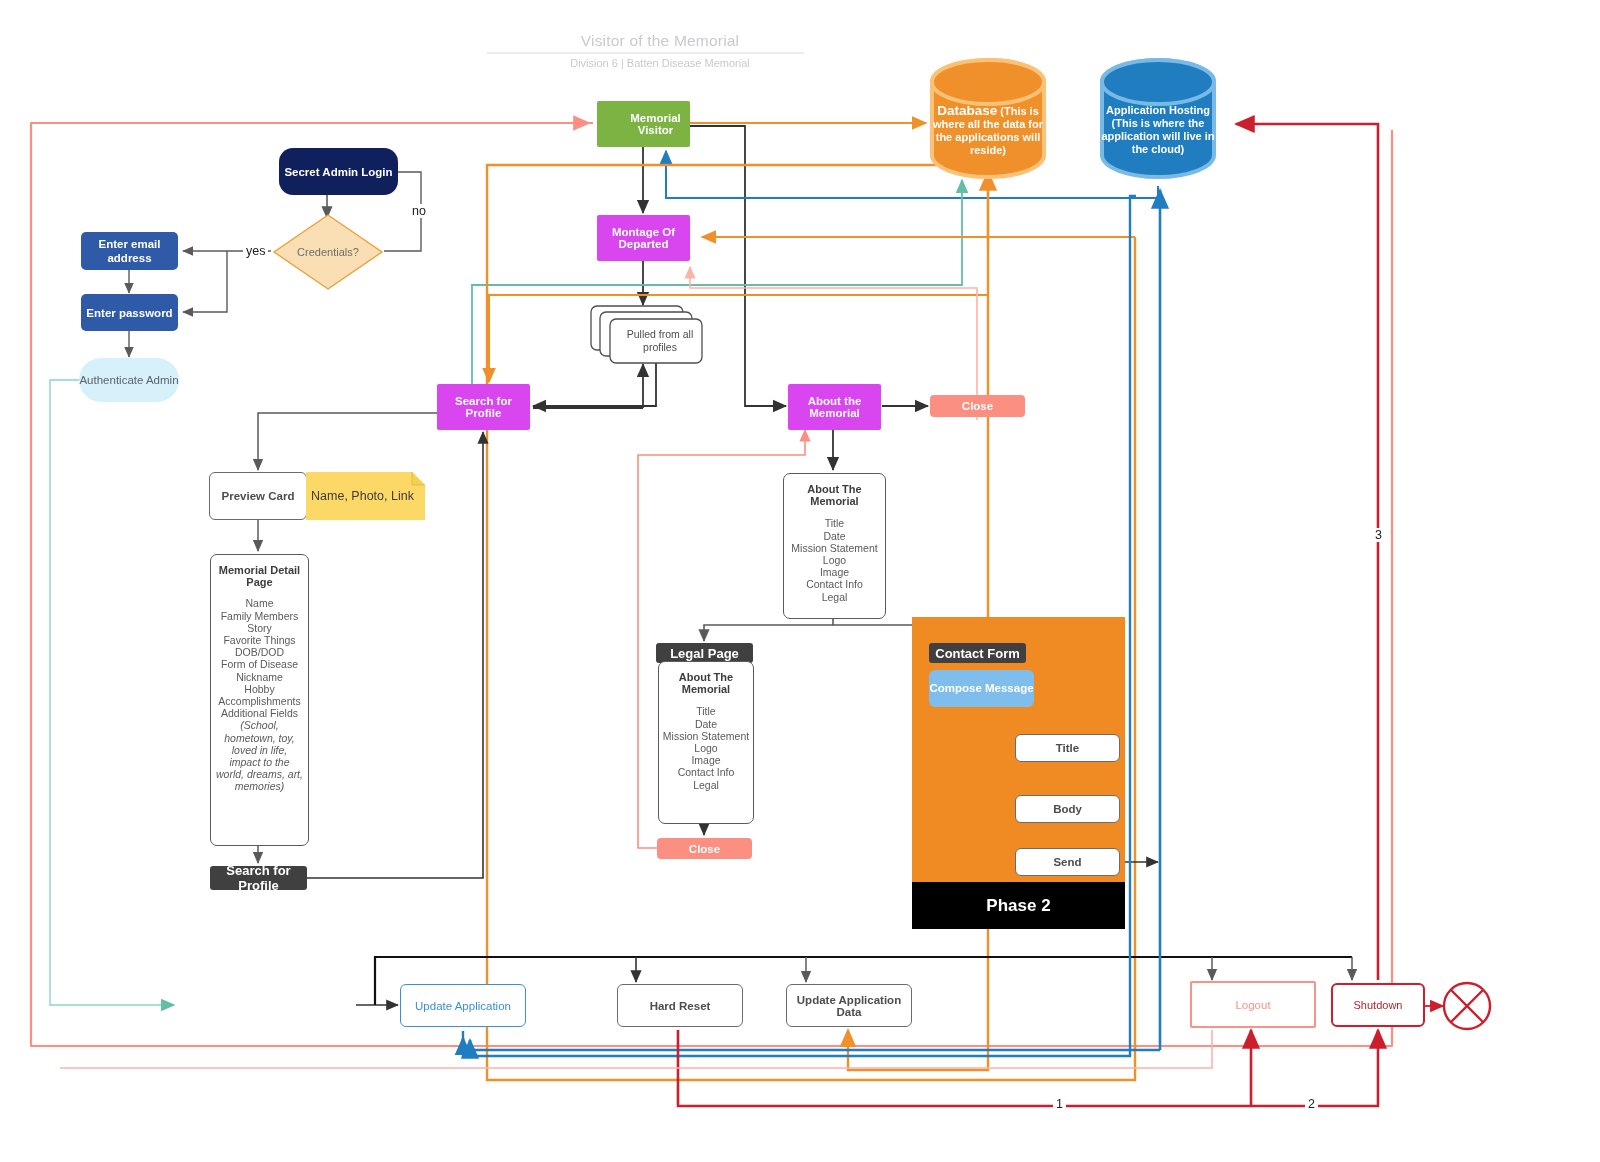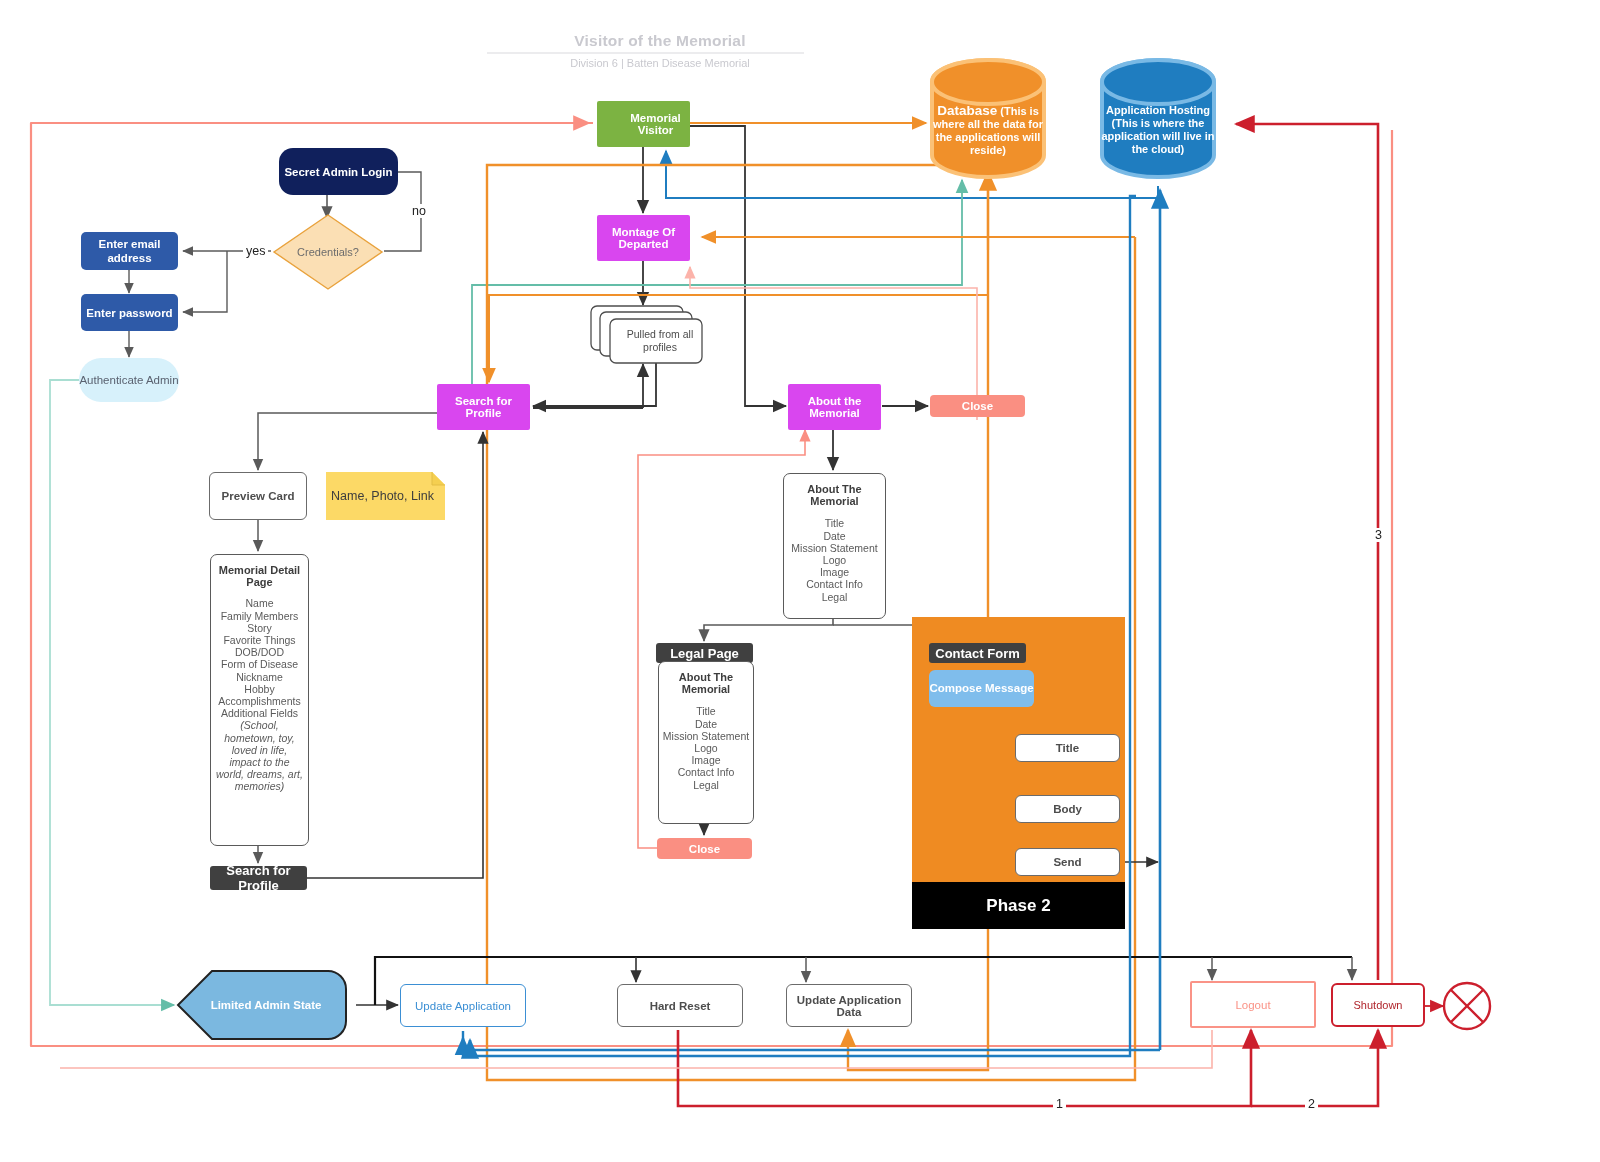--- a/index.html
+++ b/index.html
@@ -3,21 +3,21 @@
 <meta charset="utf-8">
 <style>
   html,body{margin:0;padding:0;background:#ffffff;}
   body{font-family:"Liberation Sans",sans-serif;}
   #stage{position:relative;width:1600px;height:1162px;overflow:hidden;background:#fff;}
   svg.layer{position:absolute;left:0;top:0;width:1600px;height:1162px;}
   .node{position:absolute;box-sizing:border-box;display:flex;align-items:center;justify-content:center;text-align:center;}
   .lbl{display:block;width:100%;}
 
   
-  .title-txt{font-size:15.5px;color:#c9c9cf;font-weight:700;letter-spacing:.2px;}
+  .title-txt{font-size:15.5px;color:#c9c9cf;font-weight:400;letter-spacing:.2px;}
   .subtitle-txt{font-size:11px;color:#c9c9cf;}
 
   
   .box-green{background:#7cb342;color:#fff;font-weight:700;font-size:11.5px;border-radius:2px;padding-left:24px;}
   .box-teal{background:#d946ef;color:#fff;font-weight:700;font-size:11.5px;border-radius:2px;}
   .box-tealsm{background:#404040;color:#fff;font-weight:700;font-size:13px;border-radius:3px;}
   .box-navy{background:#10205c;color:#fff;font-weight:700;font-size:11.5px;border-radius:14px;}
   .box-blue{background:#2e5aa8;color:#fff;font-weight:700;font-size:11.5px;border-radius:5px;}
   .box-lightblue{background:#d7f1fb;color:#5a6270;font-size:11.5px;border-radius:22px;}
   .box-salmon{background:#fa8f82;color:#fff;font-weight:700;font-size:11.5px;border-radius:4px;}
@@ -249,21 +249,21 @@
     <span class="lbl">Enter password</span>
   </div>
 
   <div class="node box-lightblue" style="left:79px;top:358px;width:100px;height:44px;line-height:14px;">
     <span class="lbl">Authenticate Admin</span>
   </div>
 
   <div class="node box-white" style="left:209px;top:472px;width:98px;height:48px;">
     <span class="lbl">Preview Card</span>
   </div>
-  <div class="node" style="left:306px;top:472px;width:113px;height:48px;margin-left:20px;">
+  <div class="node" style="left:306px;top:472px;width:113px;height:48px;">
     <svg width="119" height="48" viewBox="0 0 119 48" style="position:absolute;left:0;top:0;">
       <path d="M0,0 L106,0 L119,13 L119,48 L0,48 z" fill="#fcd966"></path>
       <path d="M106,0 L106,13 L119,13" fill="#f5cf50" stroke="#e3bd44" stroke-width="1"></path>
     </svg>
     <span style="position:relative;color:#3d3d3d;font-size:12.5px;">Name, Photo, Link</span>
   </div>
 
   <div class="detail-card" style="position:absolute;left:210px;top:554px;width:97px;height:281px;">
     <b>Memorial Detail Page</b>
     <div style="height:9px;"></div>
@@ -332,26 +332,20 @@
   <div class="node box-white" style="left:1015px;top:734px;width:105px;height:28px;">
     <span class="lbl">Title</span>
   </div>
   <div class="node box-white" style="left:1015px;top:795px;width:105px;height:28px;">
     <span class="lbl">Body</span>
   </div>
   <div class="node box-white" style="left:1015px;top:848px;width:105px;height:28px;">
     <span class="lbl">Send</span>
   </div>
 
-  <div class="node" style="left:176px;top:969px;width:180px;height:72px;">
-    <svg width="180" height="72" viewBox="0 0 180 72" style="position:absolute;left:0;top:0;">
-      <path d="M36,2 L152,2 a18,18 0 0 1 18,18 L170,52 a18,18 0 0 1 -18,18 L36,70 L2,36 z" fill="#7bb8e0" stroke="#222" stroke-width="2"></path>
-    </svg>
-    <span style="position:relative;color:#fff;font-weight:700;font-size:11.5px;">Limited Admin State</span>
-  </div>
 
   <div class="node box-whiteblue" style="left:400px;top:984px;width:126px;height:43px;">
     <span class="lbl">Update Application</span>
   </div>
 
   <div class="node box-white" style="left:617px;top:984px;width:126px;height:43px;">
     <span class="lbl">Hard Reset</span>
   </div>
 
   <div class="node box-white" style="left:786px;top:984px;width:126px;height:43px;">

